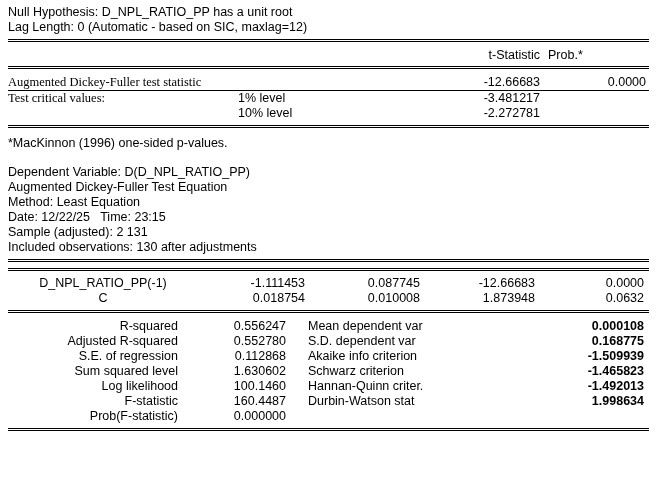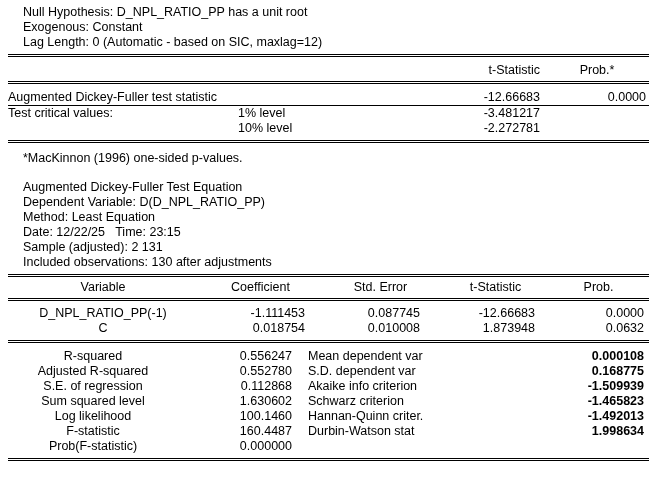--- a/index.html
+++ b/index.html
@@ -16,21 +16,21 @@
     overflow: hidden;
     position: relative;
   }
   .page {
     position: relative;
     width: 657px;
     height: 482px;
     padding: 0;
   }
   .block {
-    padding-left: 23px;
+    padding-left: 8px;
     padding-right: 9px;
   }
   .line {
     height: 15px;
     line-height: 15px;
     white-space: pre;
   }
   
   .rule-double {
     margin: 0 8px 0 8px;
@@ -69,59 +69,58 @@
     font-size: 12.5px;
     white-space: pre;
   }
 
   
   .adf col.c1 { width: 230px; }
   .adf col.c2 { width: 180px; }
   .adf col.c3 { width: 130px; }
   .adf col.c4 { width: 100px; }
 
-  .adf td.lbl { text-align: left; }
+  .adf td.lbl { text-align: left; font-family: Liberation Serif, serif; }
   .adf td.lvl { text-align: left; padding-right: 6px; }
   .adf td.num { text-align: right; padding-right: 8px; }
   .adf td.num2 { text-align: right; padding-right: 2px; }
   .adf th.hd { text-align: right; padding-right: 8px; }
-  .adf th.hd2 { text-align: center; padding-right: 2px; }
+  .adf th.hd2 { text-align: left; padding-right: 2px; }
 
   
   .coef col.v1 { width: 190px; }
   .coef col.v2 { width: 125px; }
   .coef col.v3 { width: 115px; }
   .coef col.v4 { width: 115px; }
   .coef col.v5 { width: 95px; }
 
   .coef th.ch { text-align: center; }
   .coef th.ch5 { text-align: center; padding-right: 4px; }
   .coef td.vname { text-align: center; }
   .coef td.vnum { text-align: right; padding-right: 18px; }
   .coef td.vnum5 { text-align: right; padding-right: 4px; }
 
   
   .stats col.s1 { width: 170px; }
   .stats col.s2 { width: 130px; }
   .stats col.s3 { width: 210px; }
   .stats col.s4 { width: 130px; }
-  .stats td.slbl { text-align: center; margin-left: 31px; }
-  .stats td.sval { text-align: right; padding-right: 16px; margin-top: 15px; }
+  .stats td.slbl { text-align: right; margin-left: 31px; }
+  .stats td.sval { text-align: right; padding-right: 22px; margin-top: 15px; }
   .stats td.slbl2 { text-align: left; }
   .stats td.sval2 { text-align: right; padding-right: 4px; font-weight: bold; }
 </style>
 </head>
 <body>
 
 <div class="page">
 
   <div class="block">
     <div class="spacer-5"></div>
     <div class="line">Null Hypothesis: D_NPL_RATIO_PP has a unit root</div>
-    <div class="line">Exogenous: Constant</div>
     <div class="line">Lag Length: 0 (Automatic - based on SIC, maxlag=12)</div>
   </div>
 
   <div class="spacer-4"></div>
   <div class="rule-double"></div>
 
   <div class="spacer-6"></div>
   <table class="tbl adf">
     <colgroup>
       <col class="c1">
@@ -187,65 +186,47 @@
   <div class="spacer-4"></div>
   <div class="rule-double"></div>
 
   <div class="block">
     <div class="spacer-8"></div>
     <div class="line">*MacKinnon (1996) one-sided p-values.</div>
   </div>
 
   <div class="block">
     <div class="spacer-14"></div>
+    <div class="line">Dependent Variable: D(D_NPL_RATIO_PP)</div>
     <div class="line">Augmented Dickey-Fuller Test Equation</div>
-    <div class="line">Dependent Variable: D(D_NPL_RATIO_PP)</div>
     <div class="line">Method: Least Equation</div>
     <div class="line">Date: 12/22/25   Time: 23:15</div>
     <div class="line">Sample (adjusted): 2 131</div>
     <div class="line">Included observations: 130 after adjustments</div>
   </div>
 
   <div class="spacer-4"></div>
   <div class="rule-double"></div>
 
   <div class="spacer-3"></div>
+
+  <div class="spacer-3"></div>
+  <div class="rule-double"></div>
+  <div class="spacer-5"></div>
+
   <table class="tbl coef">
     <colgroup>
       <col class="v1">
         <col class="v2">
         <col class="v3">
         <col class="v4">
         <col class="v5">
     </colgroup>
     <tbody>
       <tr>
-        <th class="ch">Variable</th>
-        <th class="ch">Coefficient</th>
-        <th class="ch">Std. Error</th>
-        <th class="ch">t-Statistic</th>
-        <th class="ch5">Prob.</th>
-      </tr>
-    </tbody>
-  </table>
-
-  <div class="spacer-3"></div>
-  <div class="rule-double"></div>
-  <div class="spacer-5"></div>
-
-  <table class="tbl coef">
-    <colgroup>
-      <col class="v1">
-        <col class="v2">
-        <col class="v3">
-        <col class="v4">
-        <col class="v5">
-    </colgroup>
-    <tbody>
-      <tr>
         <td class="vname">D_NPL_RATIO_PP(-1)</td>
         <td class="vnum">-1.111453</td>
         <td class="vnum">0.087745</td>
         <td class="vnum">-12.66683</td>
         <td class="vnum5">0.0000</td>
       </tr>
       <tr>
         <td class="vname">C</td>
         <td class="vnum">0.018754</td>
         <td class="vnum">0.010008</td>

